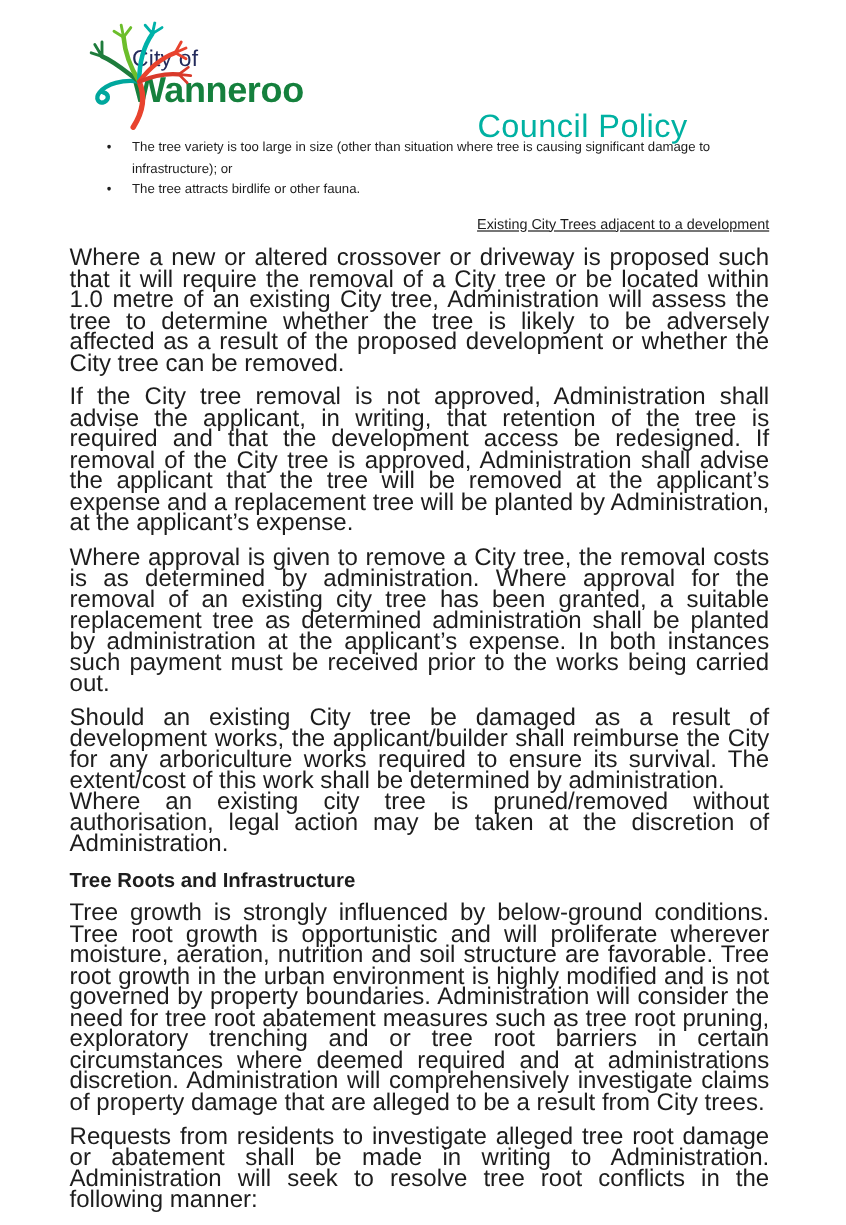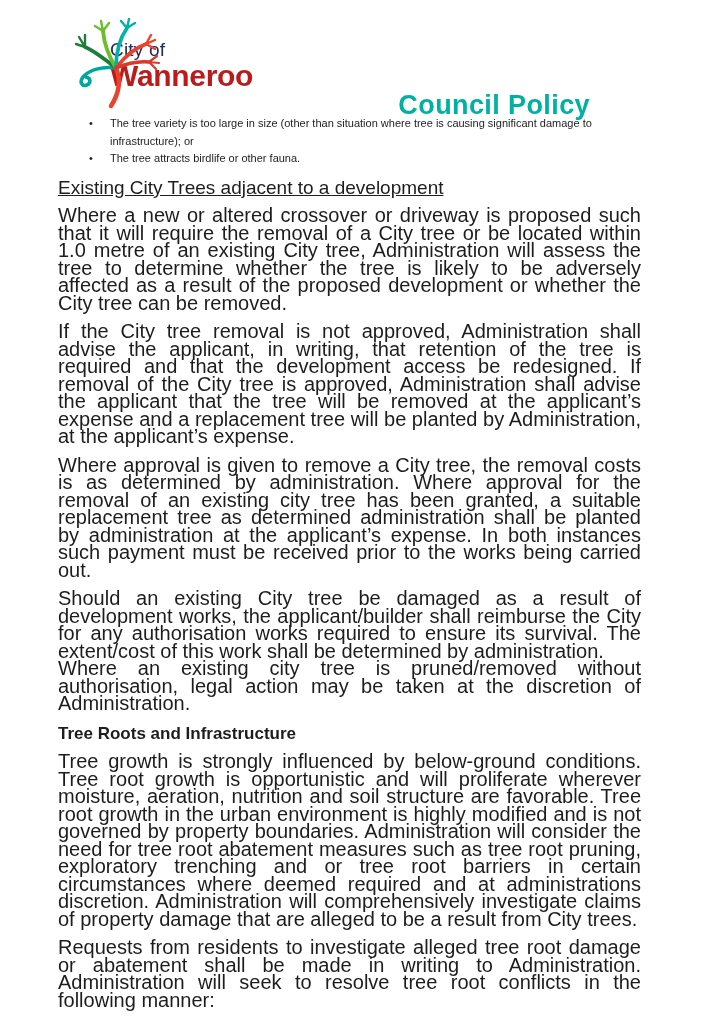--- a/index.html
+++ b/index.html
@@ -12,31 +12,30 @@
     padding:18px 64px 0 58px;
     font-family:"Liberation Sans", sans-serif;
     color:#1d1d1d;
     overflow:hidden;
   }
   
   .logo-row{position:relative;height:87px;}
   .paw-icon{position:absolute;left:0;top:0;}
   .logo-text{margin-left:52px;padding-top:22px;line-height:1;}
   .city-of{font-size:19px;color:#242B5C;letter-spacing:.2px;}
-  .wanneroo{font-size:30px;font-weight:bold;color:#b91c1c;letter-spacing:-.3px;margin-top:2px;}
+  .wanneroo{font-size:30px;font-weight:bold;color:#15803d;letter-spacing:-.3px;margin-top:2px;}
   .council-policy{
-    position:absolute;top:72px;right:51px;
+    position:absolute;top:72px;right:68px;
     font-size:27px;letter-spacing:.4px;
     color:#00B1A2;
-    font-weight:bold;
   }
   
   .para{margin:11px 0 0 0;font-size:20px;line-height:17.5px;text-align:justify;}
   .para.tight{margin-top:0;}
-  .h-underline{margin-top:11px;font-size:19px;line-height:17.5px;text-decoration:underline;}
+  .h-underline{margin-top:11px;font-size:12px;line-height:17.5px;text-decoration:underline;text-align:right;}
   .h-bold{margin-top:12px;font-size:17px;line-height:17.5px;font-weight:bold;}
   ul.blist{list-style:none;margin:0;padding:0;font-size:11px;line-height:17.5px;}
   ul.blist.l1{margin-top:10px;}
   ul.blist.l2{margin-top:12px;}
   ul.blist li{position:relative;}
   ul.blist.l1 li{padding-left:52px;}
   ul.blist.l1 li::before{content:"\2022";position:absolute;left:31px;top:0;}
   ul.blist.l2 li{padding-left:85px;text-align:justify;}
   ul.blist.l2 li::before{content:"\2022";position:absolute;left:61px;top:0;}
   
@@ -80,21 +79,21 @@
   <ul class="blist l1">
     <li>The tree variety is too large in size (other than situation where tree is causing significant damage to infrastructure); or</li>
     <li>The tree attracts birdlife or other fauna.</li>
   </ul>
 
   <div class="h-underline">Existing City Trees adjacent to a development</div>
 
   <p class="para">Where a new or altered crossover or driveway is proposed such that it will require the removal of a City tree or be located within 1.0 metre of an existing City tree, Administration will assess the tree to determine whether the tree is likely to be adversely affected as a result of the proposed development or whether the City tree can be removed.</p>
   <p class="para">If the City tree removal is not approved, Administration shall advise the applicant, in writing, that retention of the tree is required and that the development access be redesigned. If removal of the City tree is approved, Administration shall advise the applicant that the tree will be removed at the applicant’s expense and a replacement tree will be planted by Administration, at the applicant’s expense.</p>
   <p class="para">Where approval is given to remove a City tree, the removal costs is as determined by administration. Where approval for the removal of an existing city tree has been granted, a suitable replacement tree as determined administration shall be planted by administration at the applicant’s expense. In both instances such payment must be received prior to the works being carried out.</p>
-  <p class="para">Should an existing City tree be damaged as a result of development works, the applicant/builder shall reimburse the City for any authorisation works required to ensure its survival. The extent/cost of this work shall be determined by administration.</p>
+  <p class="para">Should an existing City tree be damaged as a result of development works, the applicant/builder shall reimburse the City for any arboriculture works required to ensure its survival. The extent/cost of this work shall be determined by administration.</p>
   <p class="para tight">Where an existing city tree is pruned/removed without authorisation, legal action may be taken at the discretion of Administration.</p>
 
   <div class="h-bold">Tree Roots and Infrastructure</div>
 
   <p class="para">Tree growth is strongly influenced by below-ground conditions. Tree root growth is opportunistic and will proliferate wherever moisture, aeration, nutrition and soil structure are favorable. Tree root growth in the urban environment is highly modified and is not governed by property boundaries. Administration will consider the need for tree root abatement measures such as tree root pruning, exploratory trenching and or tree root barriers in certain circumstances where deemed required and at administrations discretion. Administration will comprehensively investigate claims of property damage that are alleged to be a result from City trees.</p>
   <p class="para">Requests from residents to investigate alleged tree root damage or abatement shall be made in writing to Administration. Administration will seek to resolve tree root conflicts in the following manner:</p>
 
   <ul class="blist l2">
     <li>All claims of alleged tree root damage from city trees will be investigated;</li>
   </ul>

